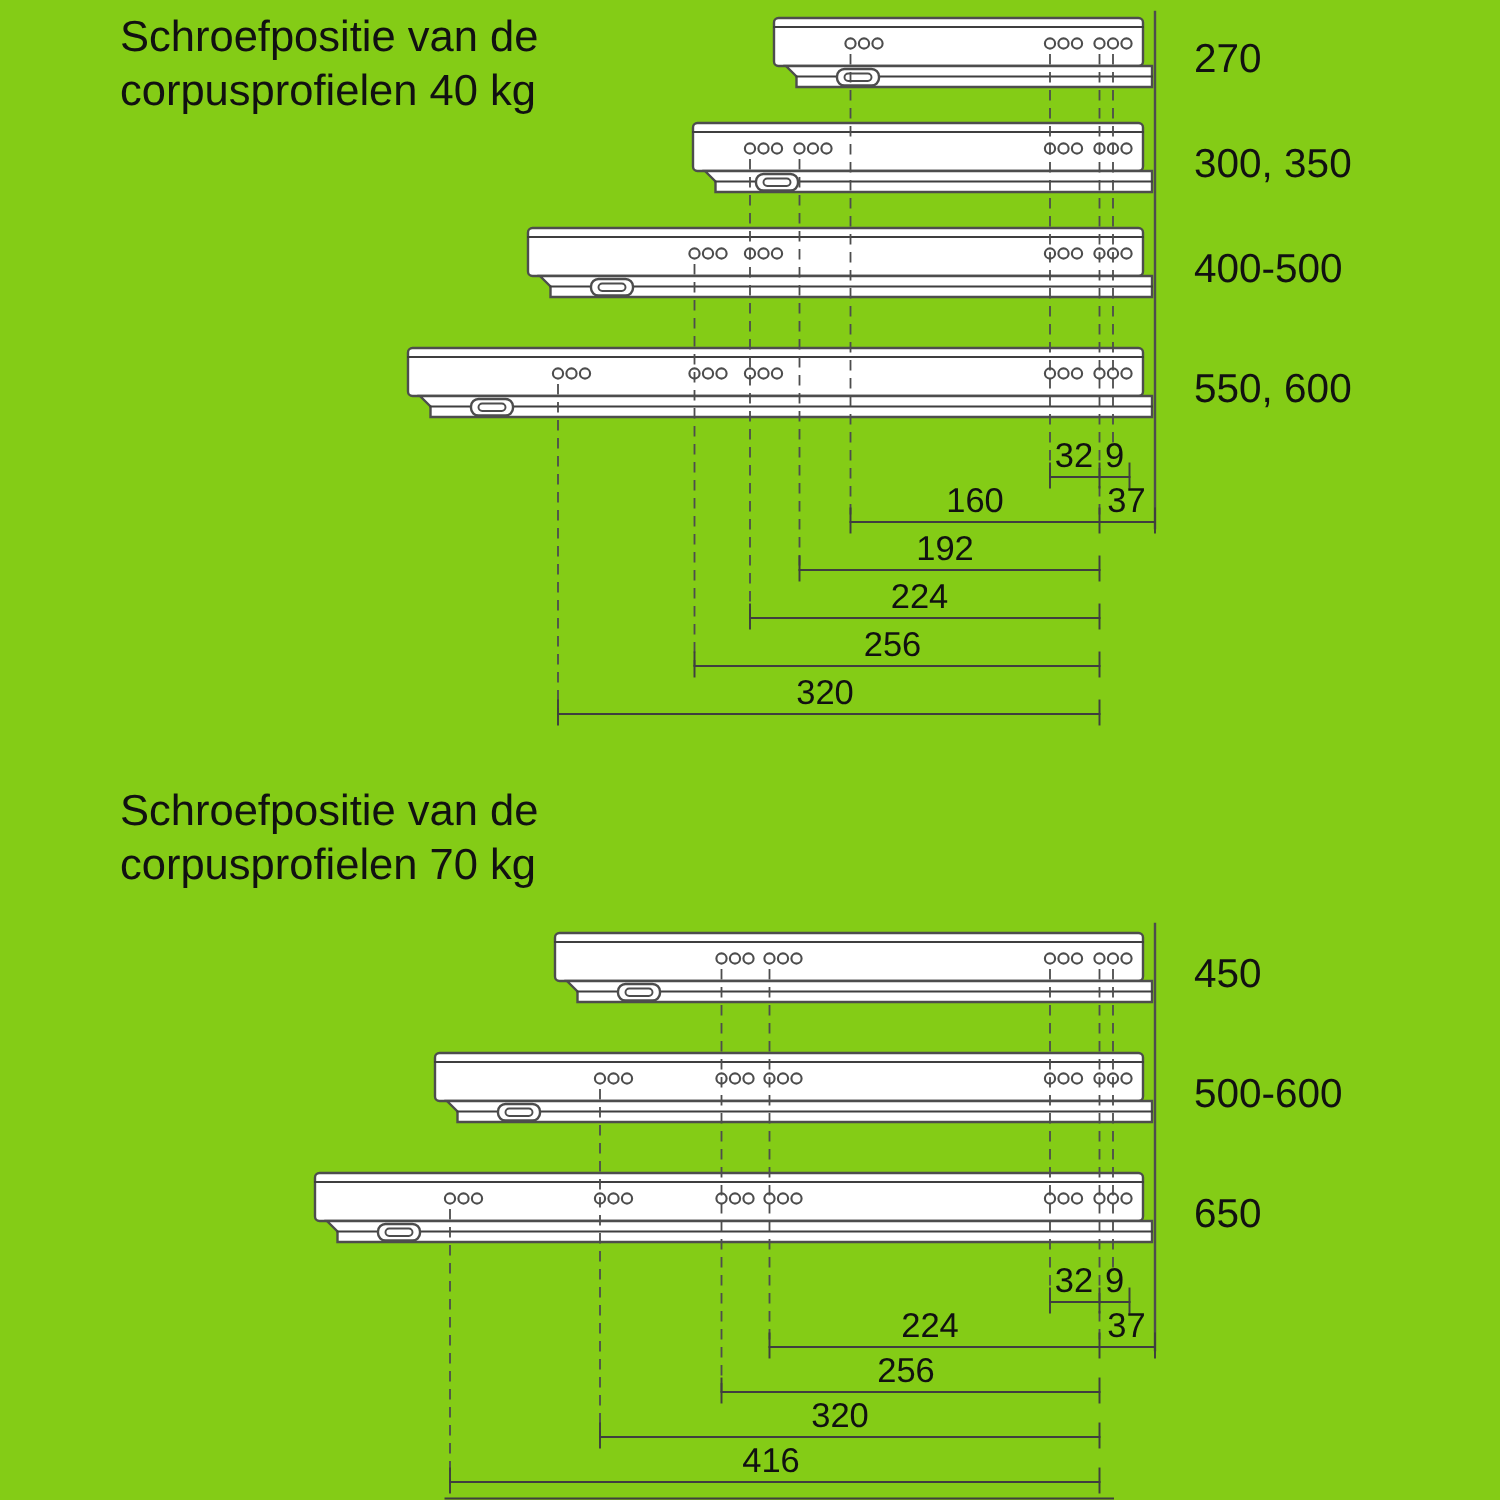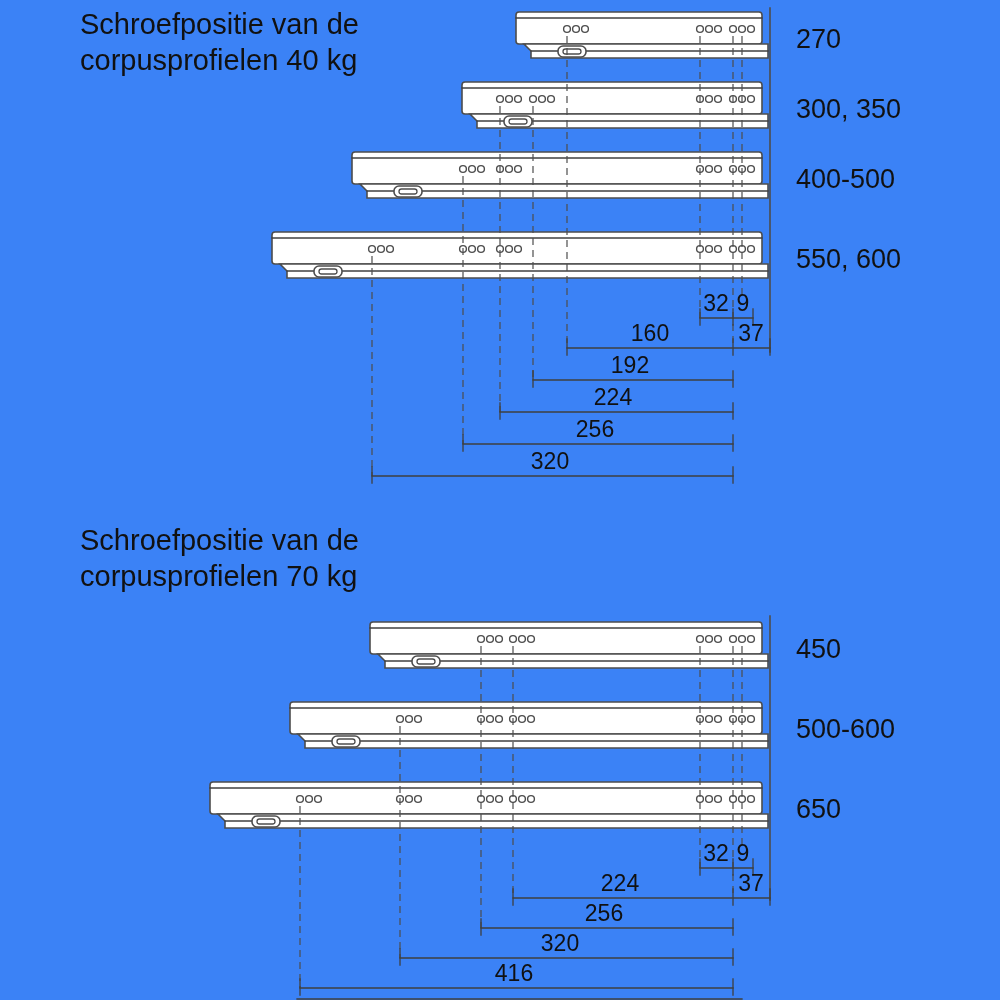--- a/index.html
+++ b/index.html
@@ -1,16 +1,16 @@
 <!DOCTYPE html>
 <html><head>
 <meta charset="utf-8">
 <style>
   html,body{margin:0;padding:0;background:#ffffff;}
-  .page{position:relative;width:1000px;height:1000px;background:#3b82f6;overflow:hidden;
+  .page{position:relative;width:1000px;height:1000px;background:#84cc16;overflow:hidden;
         font-family:"Liberation Sans", sans-serif;}
   svg{display:block;}
   text{font-family:"Liberation Sans", sans-serif;fill:#111111;}
   .title{font-size:29px;}
   .raillabel{font-size:27px;}
   .dim{font-size:23px;text-anchor:middle;}
   .ln{stroke:#4d4d4d;stroke-width:1.6;fill:none;stroke-linecap:square;}
   .thin{stroke:#3f3f3f;stroke-width:1.3;fill:none;stroke-linecap:square;}
   .fs{fill:#ffffff;stroke:#4d4d4d;stroke-width:1.6;}
   .nf{fill:none;stroke:#4d4d4d;stroke-width:1.3;}

